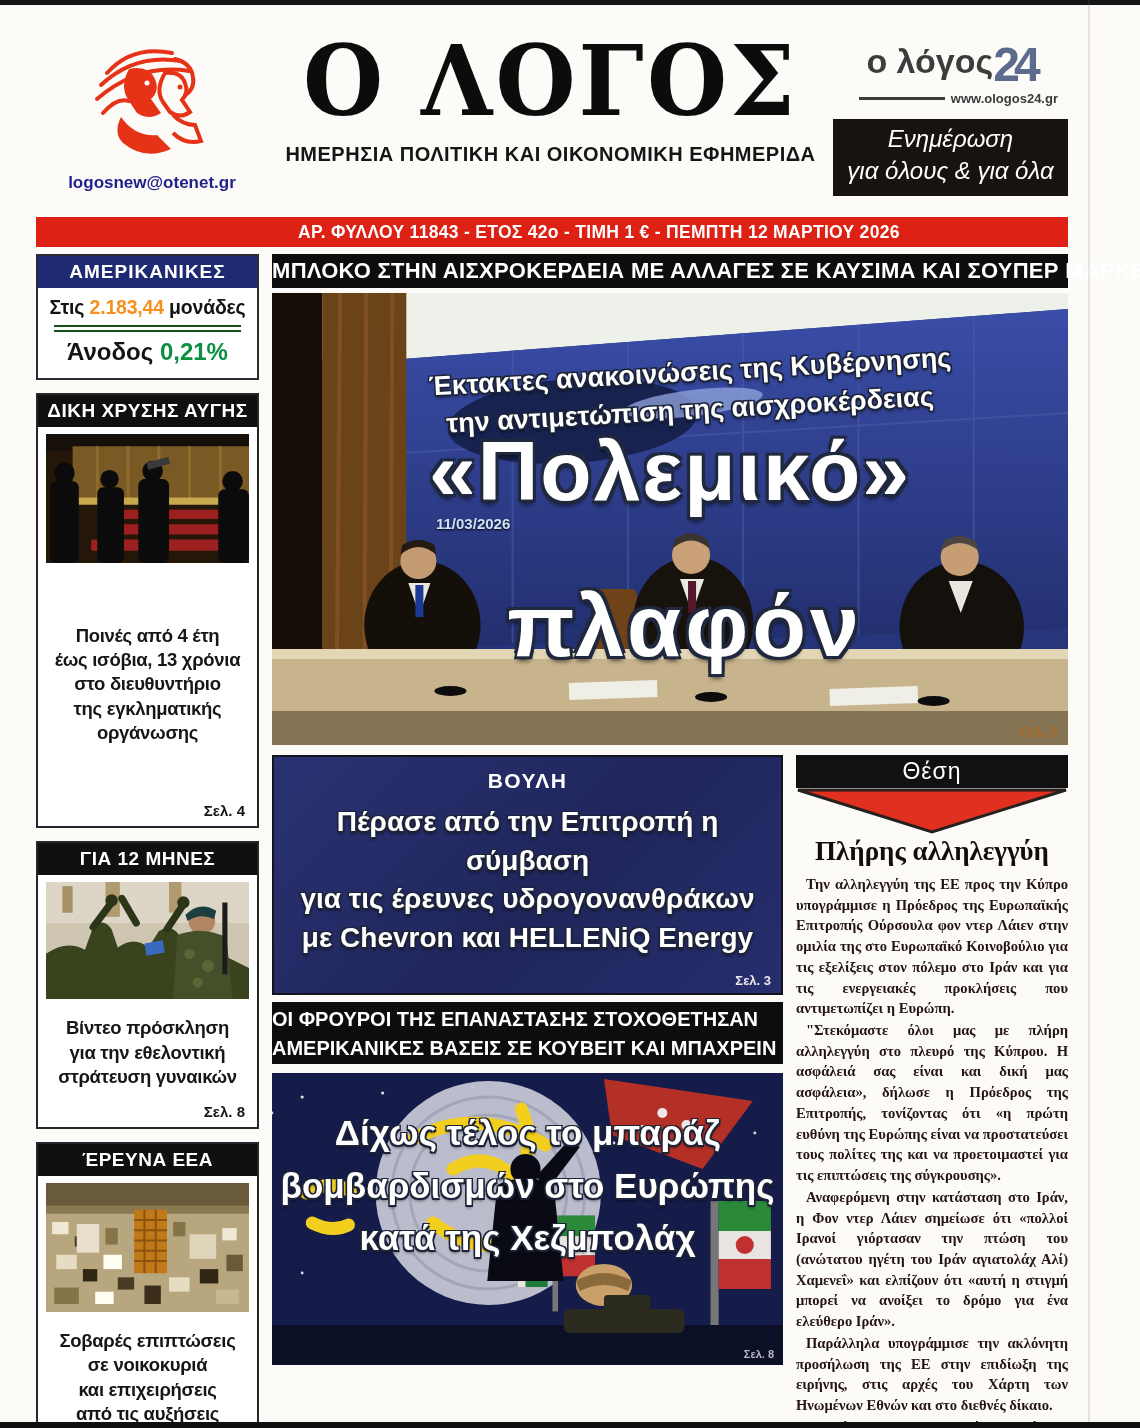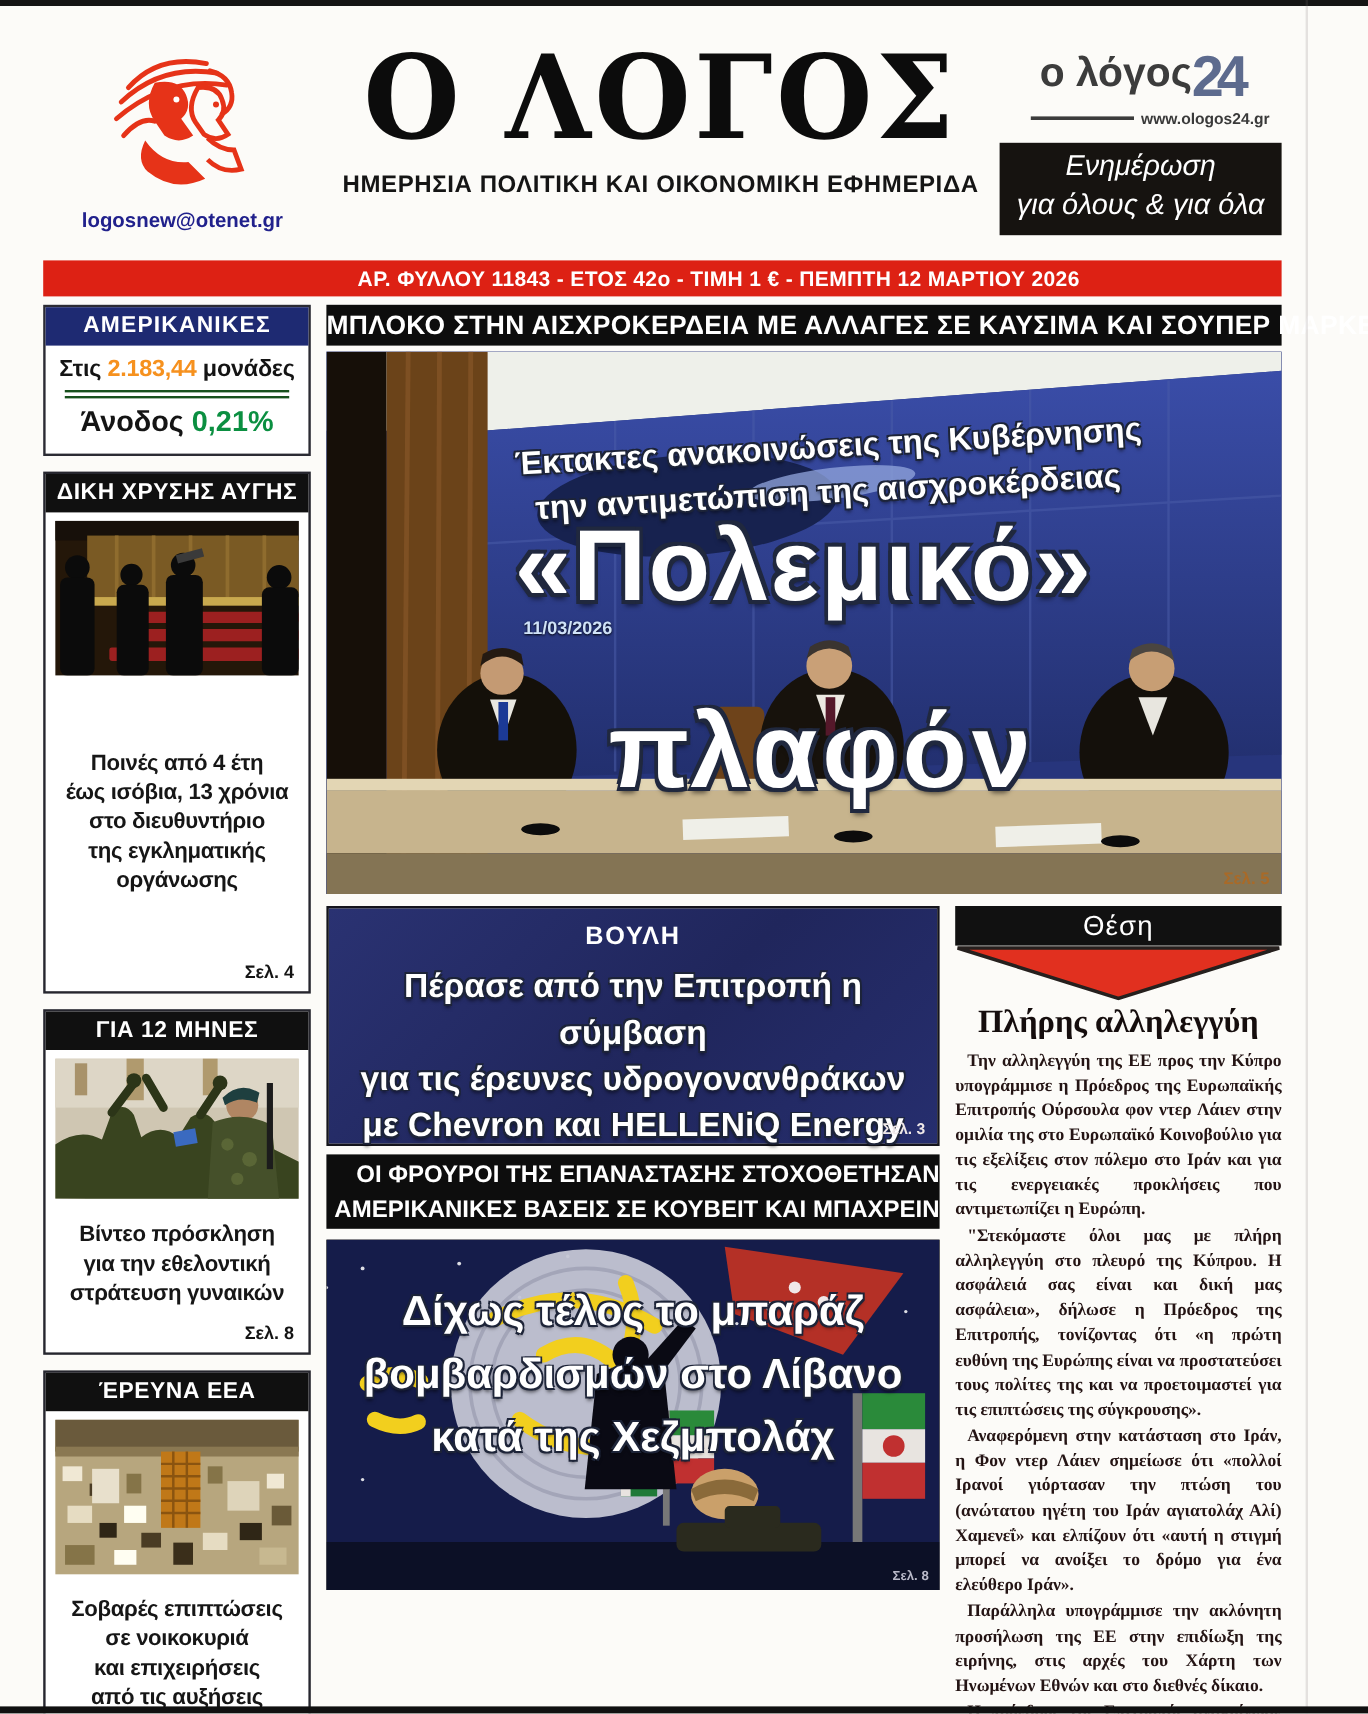--- a/index.html
+++ b/index.html
@@ -93,30 +93,30 @@
   .lead-h1 { position:absolute; top:130px; left:0; right:0; text-align:center; font-size:84px; font-weight:bold; letter-spacing:2px; }
   .lead-h2 { position:absolute; top:282px; left:30px; right:0; text-align:center; font-size:88px; font-weight:bold; letter-spacing:4px; }
   .lead-date { position:absolute; left:164px; top:222px; font-size:15px; font-weight:bold; color:#cfe2f8; text-shadow:0 1px 2px #000; }
   .lead-page { position:absolute; right:10px; bottom:5px; font-size:14px; font-weight:bold; color:#a96a28; }
 
   
   .lower { display:flex; gap:13px; margin-top:10px; }
   .lower-left { width:511px; flex:none; }
 
   .vouli-box {
-    position:relative; height:200px; border:2px solid #14141c; color:#fff; text-align:center;
+    position:relative; height:240px; border:2px solid #14141c; color:#fff; text-align:center;
     background:linear-gradient(135deg,#2a3272 0%, #20265c 55%, #262e6e 100%);
     padding-top:12px;
   }
   .vouli-kicker { font-size:21px; font-weight:bold; letter-spacing:1.5px; }
   .vouli-head { margin-top:10px; padding:0 4px; font-size:28px; line-height:1.38; font-weight:bold; }
   .vouli-page { position:absolute; right:10px; bottom:5px; font-size:13px; font-weight:bold; color:#efe8e8; }
 
   .guards-banner {
-    margin-top:7px; height:62px; background:#0d0d0d; color:#fff; text-align:right;
+    margin-top:7px; height:62px; background:#0d0d0d; color:#fff; text-align:left;
     font-size:20px; font-weight:bold; line-height:1.45; padding-top:3px;
   }
 
   .hezb-figure { position:relative; margin-top:9px; height:292px; overflow:hidden; background:#000000; }
   .hezb-figure > svg { position:absolute; inset:0; width:100%; height:100%; }
   .hezb-head { position:absolute; top:34px; left:0; right:0; text-align:center; font-size:35px; line-height:1.5; font-weight:bold; }
   .hezb-page { position:absolute; right:9px; bottom:5px; font-size:11px; font-weight:bold; color:#b9b9c9; }
 
   
   .opinion { flex:1; min-width:0; }
@@ -466,21 +466,21 @@
               <ellipse cx="330" cy="212" rx="28" ry="21" fill="#caa06a"></ellipse>
               <path d="M302,208 q28,-16 56,0 l-4,10 q-24,-12 -48,0 z" fill="#8a6a3a"></path>
               <rect y="252" width="508" height="40" fill="#0c1026"></rect>
               <g fill="#2a2a1e">
                   <rect x="290" y="236" width="120" height="24" rx="6"></rect>
                   <rect x="330" y="222" width="46" height="18" rx="4"></rect>
                 </g>
             </svg>
             <div class="hezb-head ol-w shadow-s">
               <div>Δίχως τέλος το μπαράζ</div>
-              <div>βομβαρδισμών στο Λίβανο</div>
+              <div>βομβαρδισμών στο Ευρώπης</div>
               <div>κατά της Χεζμπολάχ</div>
             </div>
             <div class="hezb-page">Σελ. 8</div>
           </figure>
         </div>
 
         <section class="opinion">
           <div class="opinion-header">Θέση</div>
           <div class="opinion-triangle">
             <svg viewBox="0 0 272 46" preserveAspectRatio="none">

